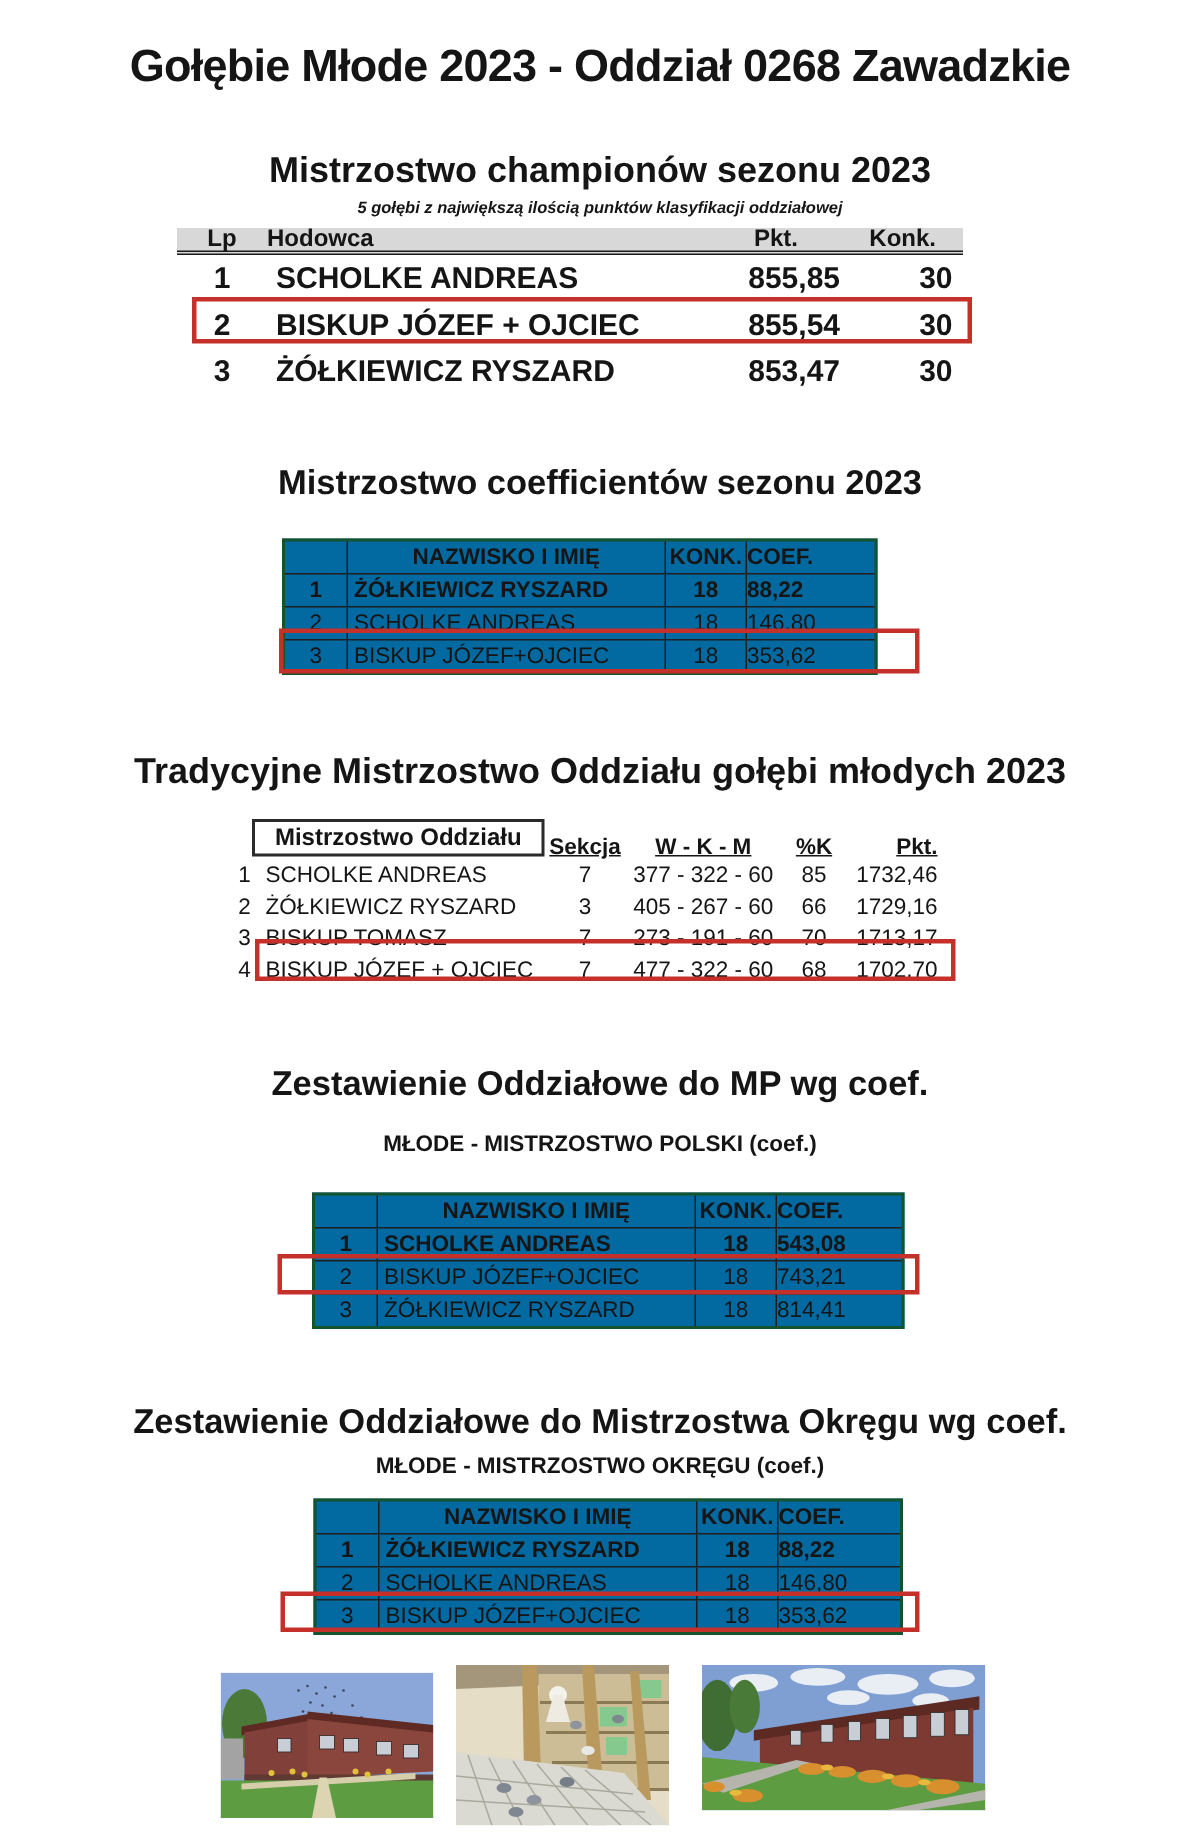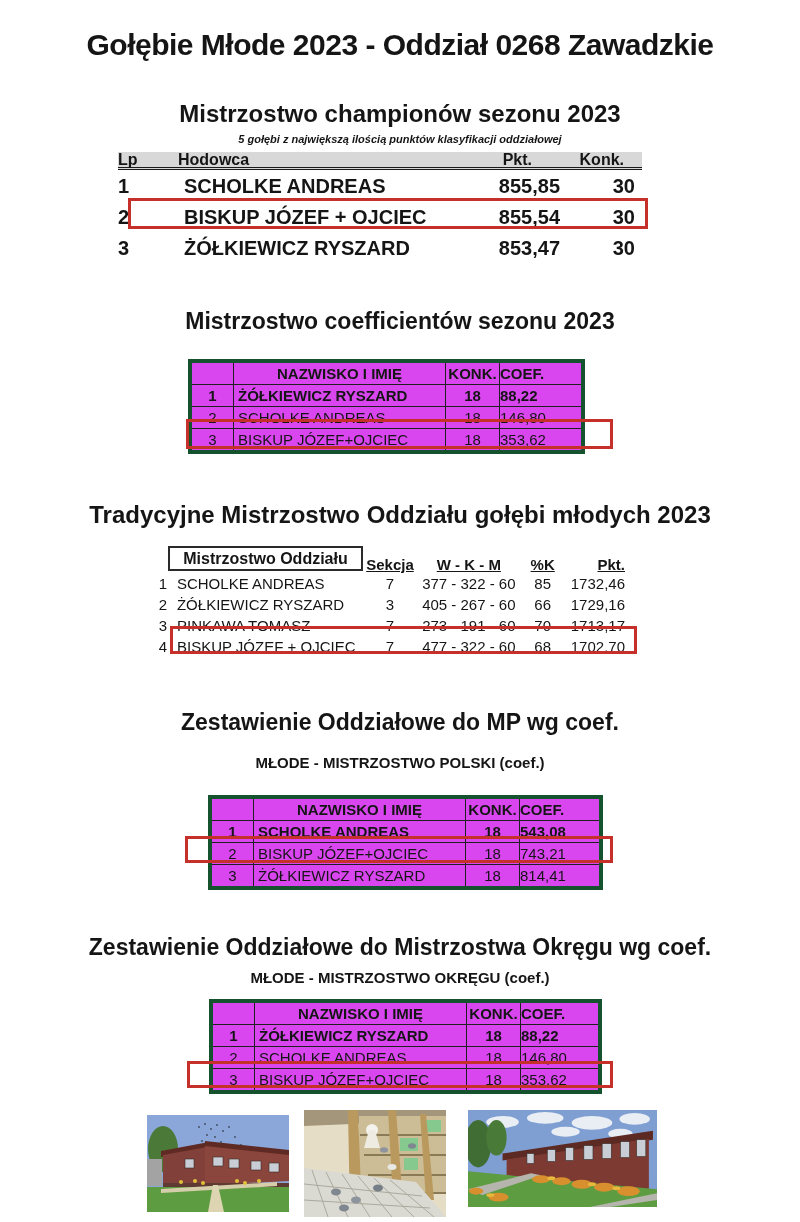--- a/index.html
+++ b/index.html
@@ -11,31 +11,31 @@
 
   #main-title{top:16px;font-size:30px;font-weight:bold;letter-spacing:-0.5px}
 
   
   #s1-title{top:88px;font-size:24px;font-weight:bold}
   #s1-sub{top:121px;font-size:11px;font-weight:bold;font-style:italic}
   #t1{left:118px;top:140px;width:524px}
   .t1-head{display:flex;align-items:center;background:#d8d8d8;height:18px;
            border-bottom:3px double #1a1a1a;font-size:16px;font-weight:bold}
   .t1-row{display:flex;align-items:center;height:29px;font-size:20px;font-weight:bold;margin-top:2px}
-  .t1-c1{width:60px;}
+  .t1-c1{width:60px;text-align:center}
   .t1-c2{flex:1;padding-left:6px}
   .t1-head .t1-c2{padding-left:0}
   .t1-c3{width:120px;text-align:right}
   .t1-c4{width:82px;text-align:right;padding-right:7px}
   .t1-head .t1-c3{padding-right:28px}
   .t1-head .t1-c4{padding-right:18px}
 
   
   #s2-title{top:296px;font-size:23px;font-weight:bold}
-  .grid{position:absolute;border:4px solid #14532d;font-size:15px;background:#d946ef}
+  .grid{position:absolute;border:2px solid #14532d;font-size:15px;background:#0369a1}
   .g-row{display:flex;border-top:1.5px solid #1f1f1f}
   .g-row:first-child{border-top:none}
   .g-row>div{height:21px;line-height:21px;white-space:nowrap;overflow:hidden}
   .g-head{font-weight:bold}
   .g-c1{width:42px;text-align:center;border-right:1.5px solid #1f1f1f}
   .g-c2{width:212px;padding-left:4px;border-right:1.5px solid #1f1f1f}
   .g-c3{width:54px;text-align:center;border-right:1.5px solid #1f1f1f}
   .g-c4{flex:1;padding-right:6px}
   .g-head .g-c2{text-align:center;padding-left:0}
   .bold-row{font-weight:bold}
@@ -165,21 +165,21 @@
     <div class="t3-row">
       <div class="t3-rank">2</div>
       <div class="t3-name">ŻÓŁKIEWICZ RYSZARD</div>
       <div class="t3-sek">3</div>
       <div class="t3-wkm">405 - 267 - 60</div>
       <div class="t3-pk">66</div>
       <div class="t3-pkt">1729,16</div>
     </div>
     <div class="t3-row">
       <div class="t3-rank">3</div>
-      <div class="t3-name">PINKAWA TOMASZ</div>
+      <div class="t3-name">BISKUP TOMASZ</div>
       <div class="t3-sek">7</div>
       <div class="t3-wkm">273 - 191 - 60</div>
       <div class="t3-pk">70</div>
       <div class="t3-pkt">1713,17</div>
     </div>
     <div class="t3-row">
       <div class="t3-rank">4</div>
       <div class="t3-name">BISKUP JÓZEF + OJCIEC</div>
       <div class="t3-sek">7</div>
       <div class="t3-wkm">477 - 322 - 60</div>

